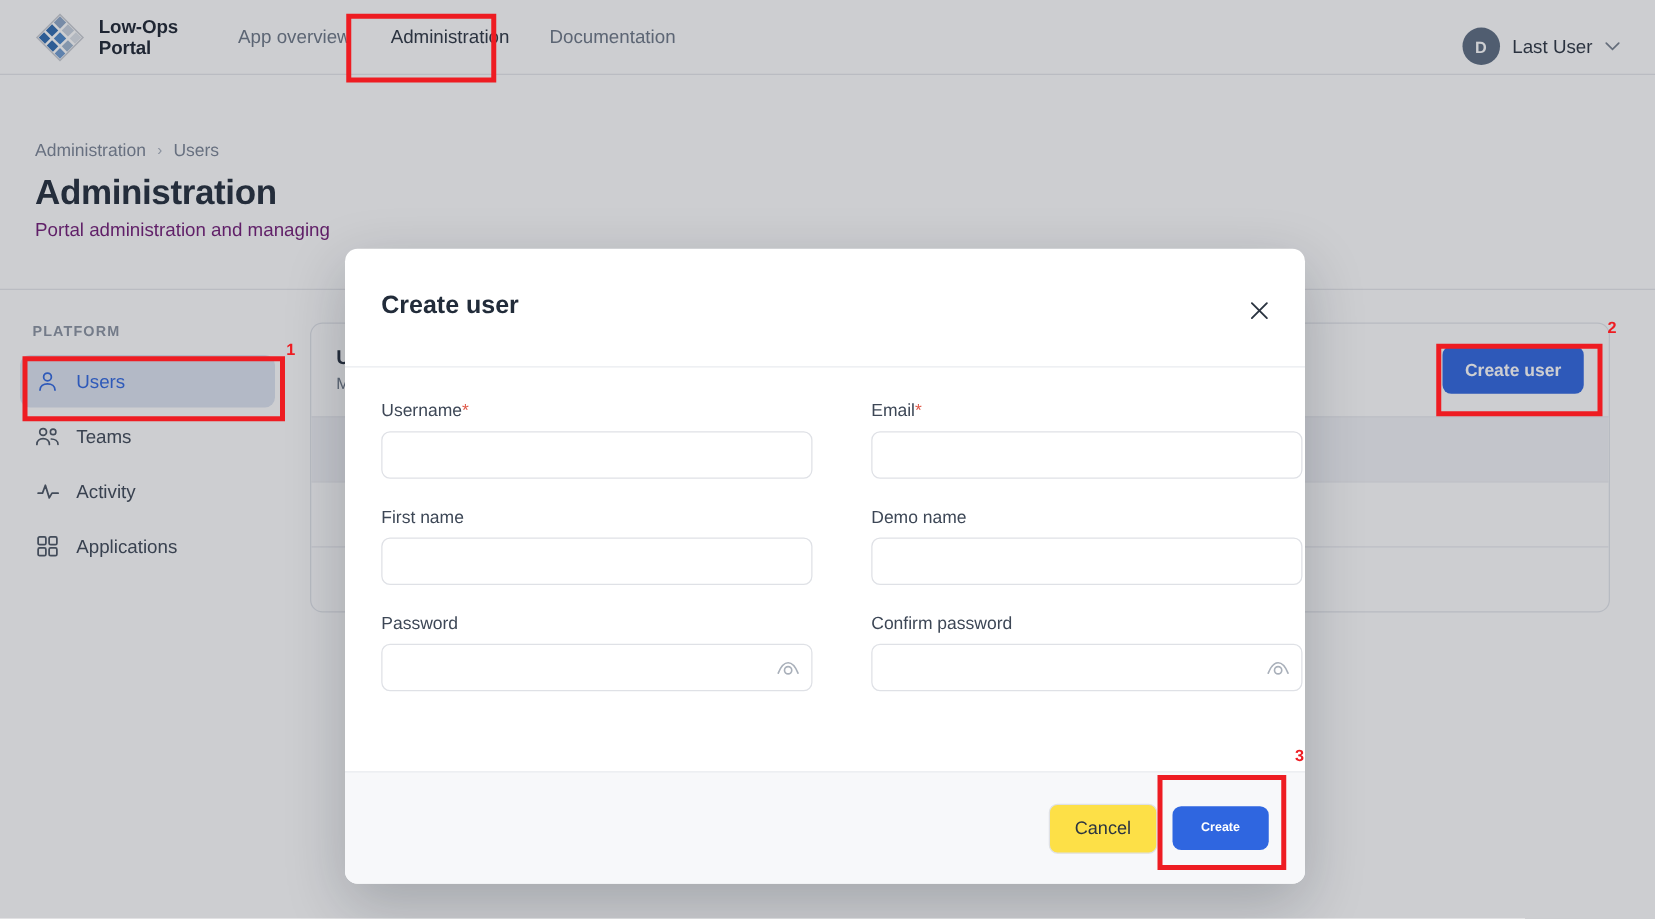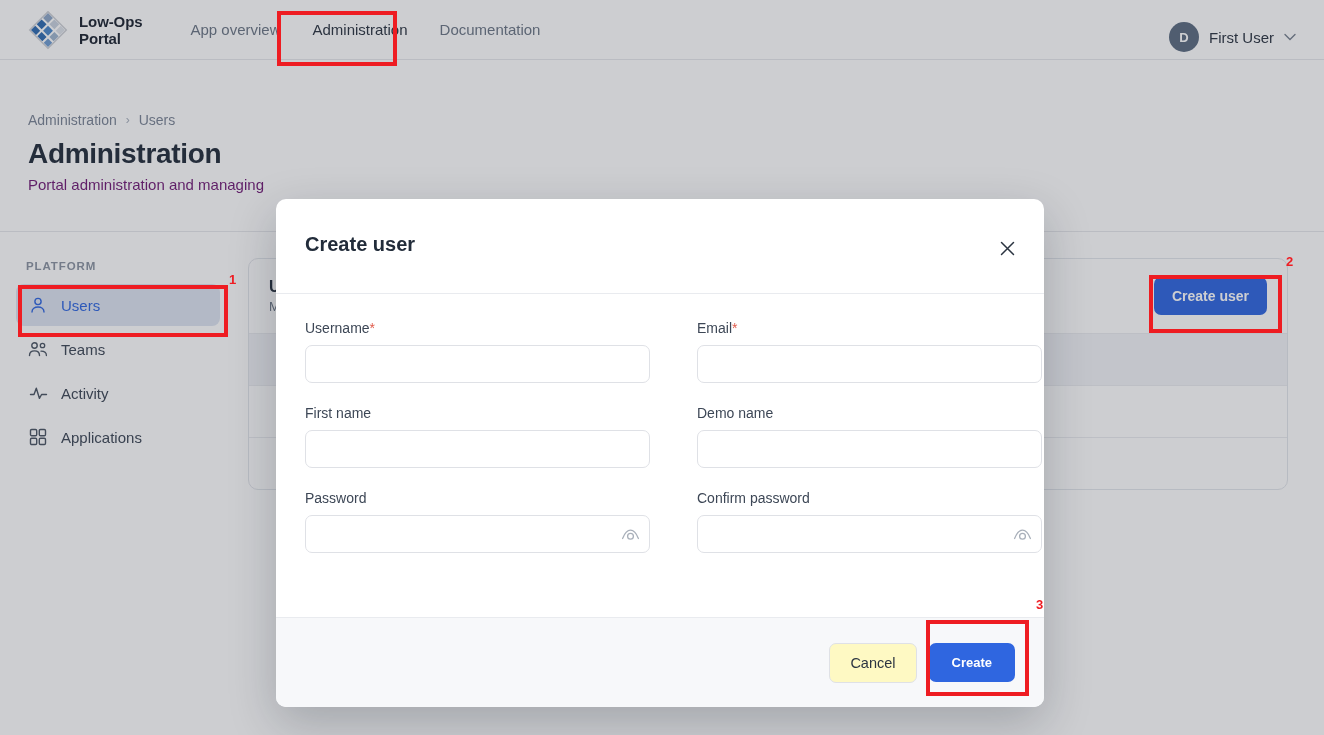--- a/index.html
+++ b/index.html
@@ -127,27 +127,27 @@
     position: absolute; right: 9px; top: 9px; width: 21px; height: 21px;
     border: none; background: none; padding: 0; cursor: pointer;
     display: flex; align-items: center; justify-content: center; color: #a9b0ba;
   }
   .modal-foot {
     height: 90px; flex: none; background: #f7f8fa; border-top: 1px solid #e9ebef;
     display: flex; align-items: center; justify-content: flex-end; gap: 12px;
     padding-right: 29px;
   }
   .btn-cancel {
-    background: #fef9c3; border: 1px solid #dfe1e6; border-radius: 7px;
+    background: #fde047; border: 1px solid #dfe1e6; border-radius: 7px;
     color: #2b3441; font-size: 14.5px; padding: 11px 20px;
     font-family: "Liberation Sans", sans-serif; cursor: pointer;
   }
   .btn-create {
     background: #2f66e0; border: none; border-radius: 7px;
-    color: #ffffff; font-size: 13px; font-weight: bold; padding: 12px 23px;
+    color: #ffffff; font-size: 10px; font-weight: bold; padding: 12px 23px;
     font-family: "Liberation Sans", sans-serif; cursor: pointer;
   }
 
   
   .anno { position: absolute; border: 4px solid #ee1c22; background: transparent; }
   .anno-num {
     position: absolute; color: #ee1c22; font-size: 13px; font-weight: bold;
     font-family: "Liberation Sans", sans-serif;
   }
 </style>
@@ -183,21 +183,21 @@
       </div>
 
       <div class="nav">
         <div class="nav-item">App overview</div>
         <div class="nav-item active">Administration</div>
         <div class="nav-item">Documentation</div>
       </div>
 
       <div class="user-menu">
         <div class="avatar">D</div>
-        <div class="user-name">First User</div>
+        <div class="user-name">Last User</div>
         <span class="chev">
           <svg width="12" height="8" viewBox="0 0 12 8">
               <path d="M1 1.5 L6 6.5 L11 1.5" fill="none" stroke="#77818f" stroke-width="1.4" stroke-linecap="round"></path>
             </svg>
         </span>
       </div>
     </div>
 
     <div class="page-head">
       <div class="crumbs">

